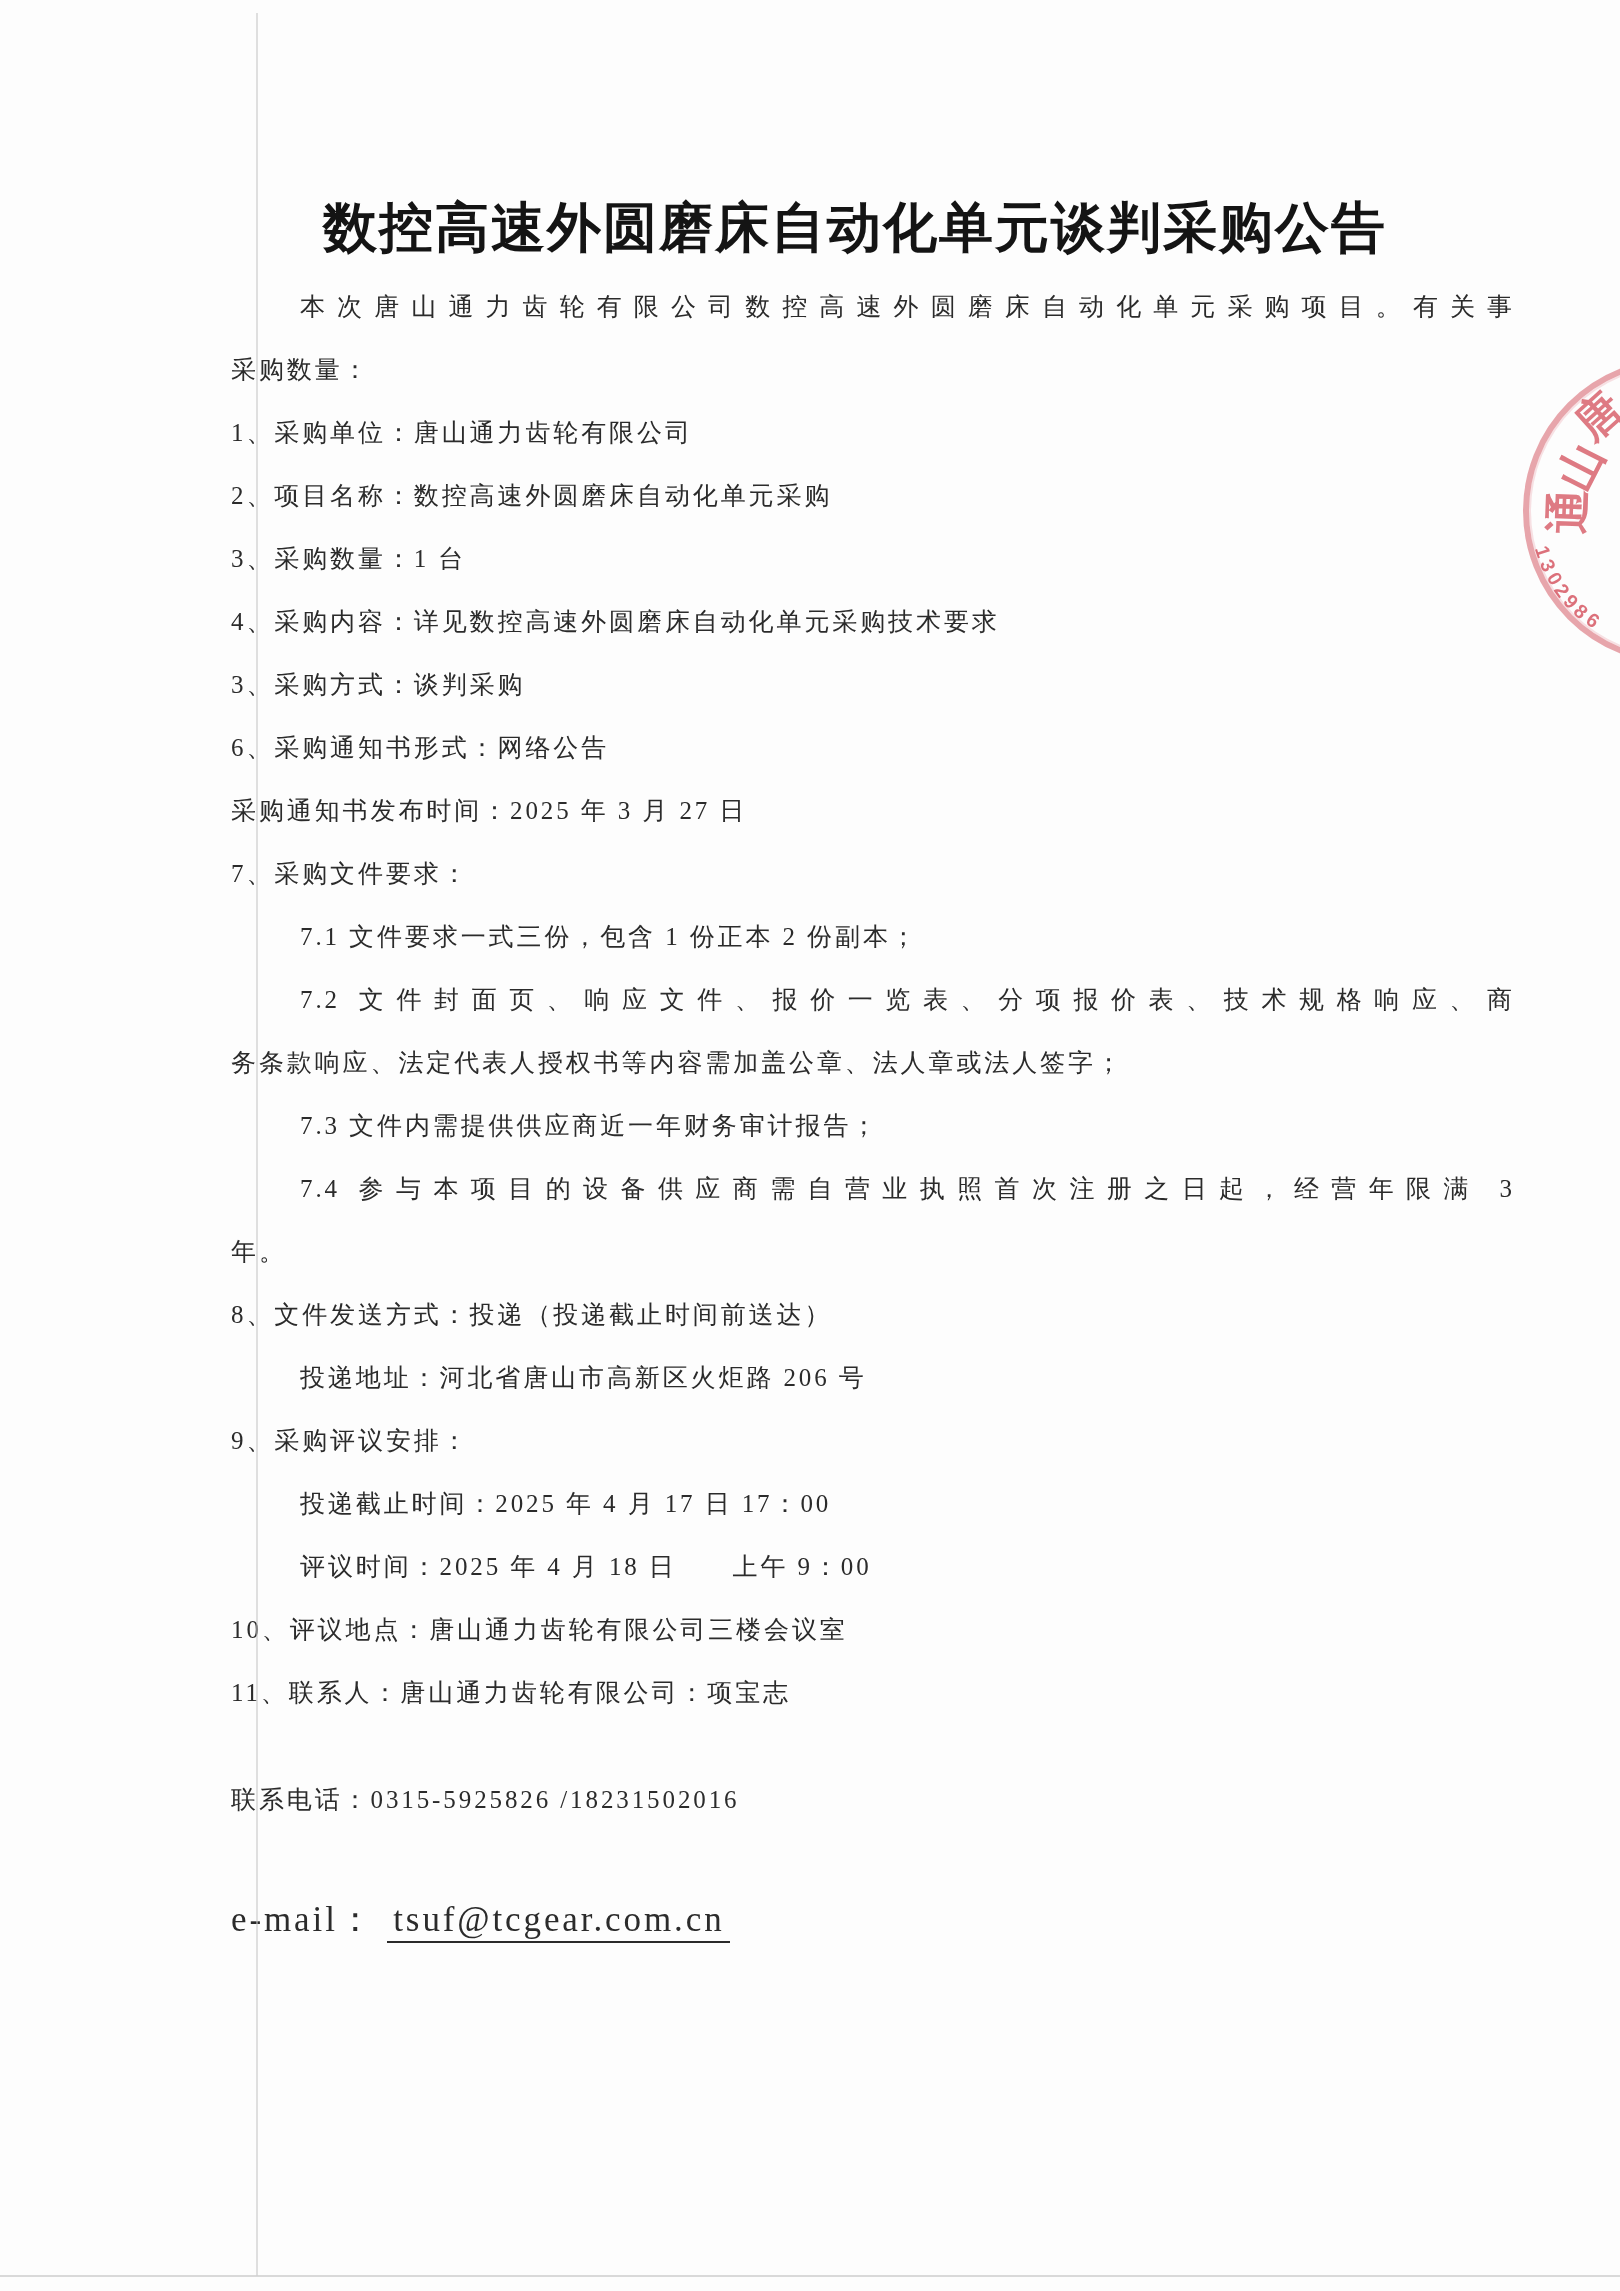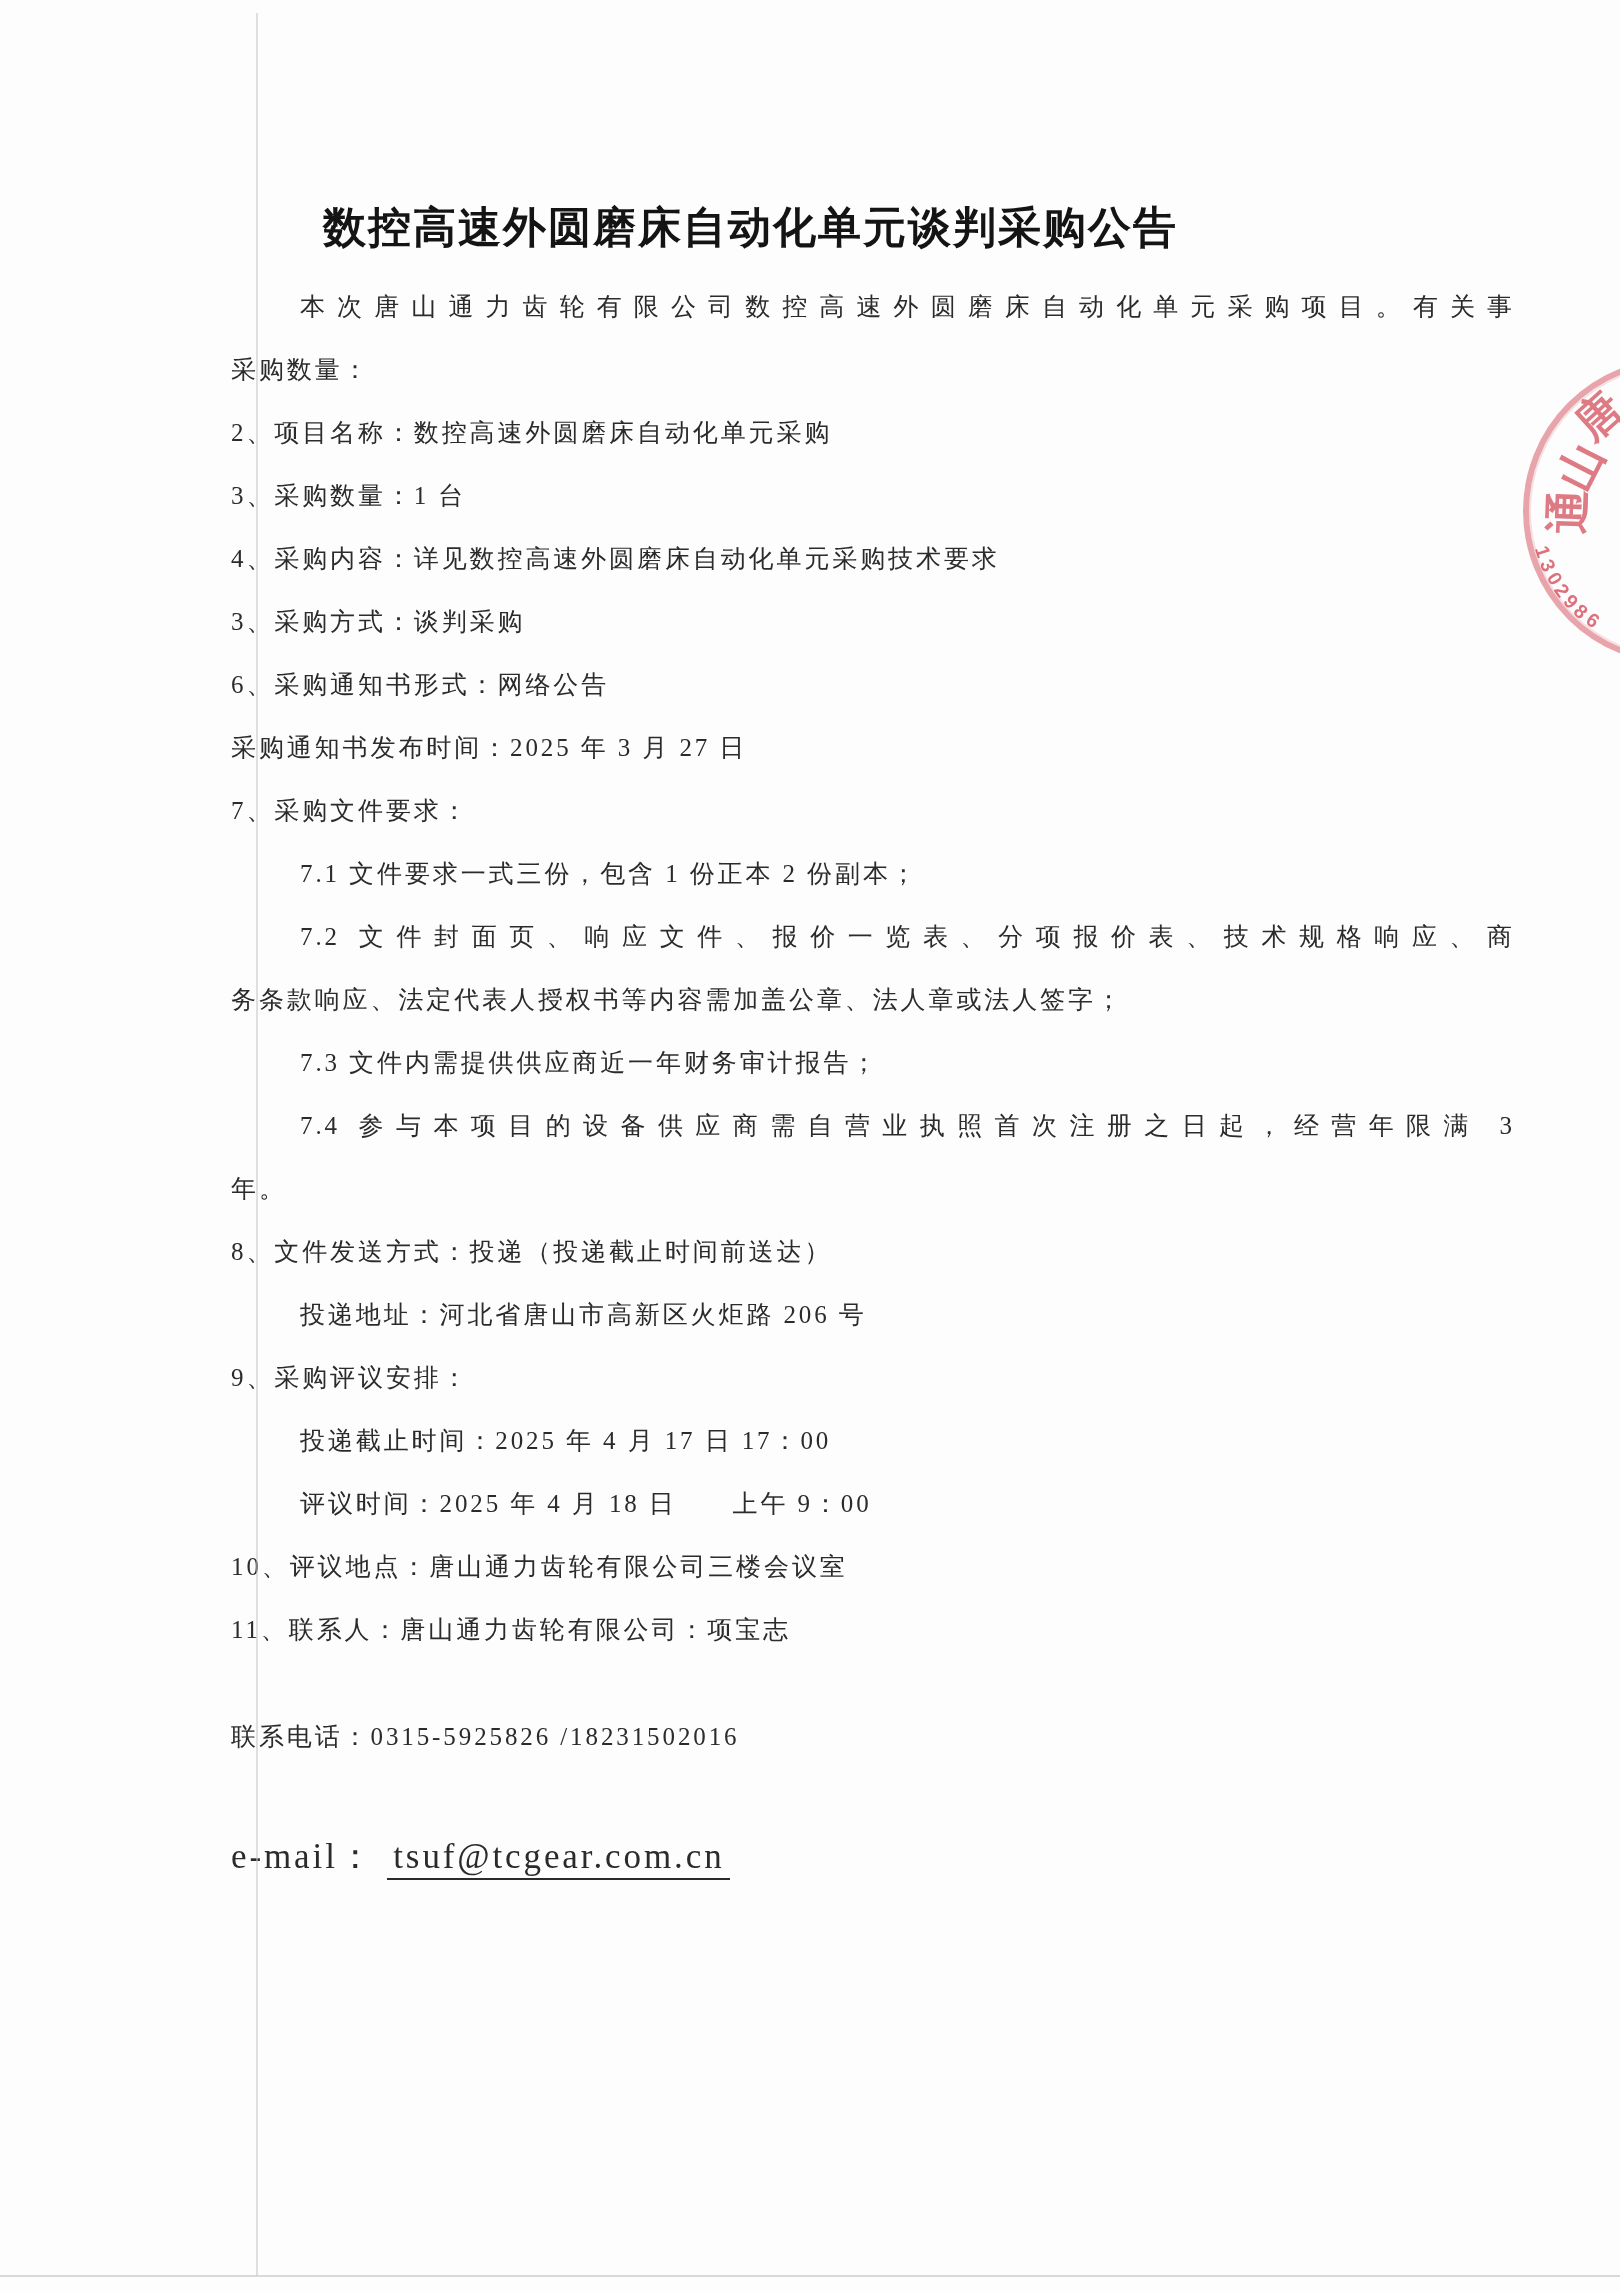--- a/index.html
+++ b/index.html
@@ -30,21 +30,21 @@
   .content {
     position:absolute; left:231px; top:202px;
     width:1284px;
     z-index:2;
     color:#2b2b2b;
   }
   .doc-title {
     margin:0 0 21.6px 92px;
     font-family:"Liberation Sans", sans-serif;
     font-weight:bold;
-    font-size:43px; line-height:51px;
+    font-size:54px; line-height:51px;
     letter-spacing:2px;
     color:#141414;
   }
   .line {
     box-sizing:border-box;
     width:1284px;
     font-size:25px; line-height:63px;
     letter-spacing:2.9px;
     white-space:nowrap;
   }
@@ -104,20 +104,21 @@
 <div class="page">
 
   <div class="scan-vline"></div>
   <div class="scan-hline"></div>
 
   <div class="content">
     <h1 class="doc-title"><span>数控高速外圆磨床自动化单元谈判采购公告</span></h1>
 
     <div class="line indent justify">本次唐山通力齿轮有限公司数控高速外圆磨床自动化单元采购项目。有关事</div>
     <div class="line">采购数量：</div>
+    <div class="line">1、采购单位：唐山通力齿轮有限公司</div>
     <div class="line">2、项目名称：数控高速外圆磨床自动化单元采购</div>
     <div class="line">3、采购数量：1 台</div>
     <div class="line">4、采购内容：详见数控高速外圆磨床自动化单元采购技术要求</div>
     <div class="line">3、采购方式：谈判采购</div>
     <div class="line">6、采购通知书形式：网络公告</div>
     <div class="line">采购通知书发布时间：2025 年 3 月 27 日</div>
     <div class="line">7、采购文件要求：</div>
     <div class="line indent">7.1 文件要求一式三份，包含 1 份正本 2 份副本；</div>
     <div class="line indent justify">7.2 文件封面页、响应文件、报价一览表、分项报价表、技术规格响应、商</div>
     <div class="line">务条款响应、法定代表人授权书等内容需加盖公章、法人章或法人签字；</div>

